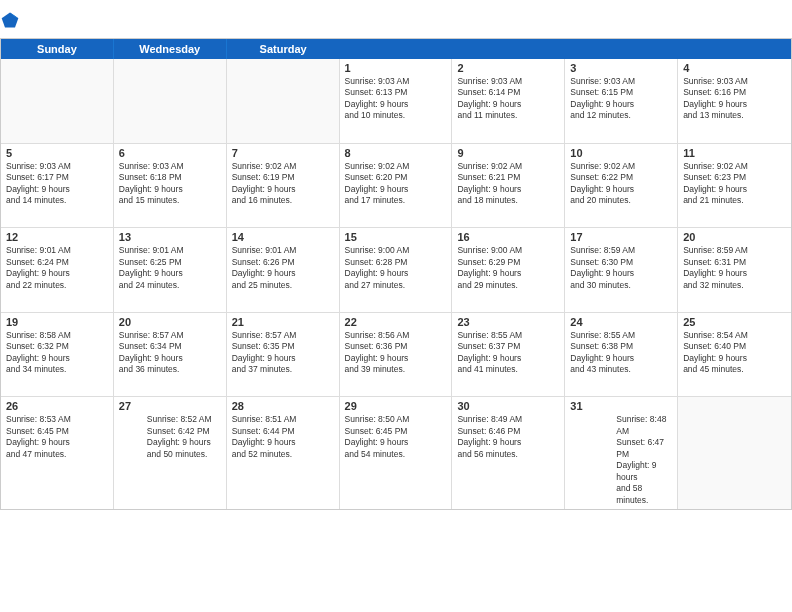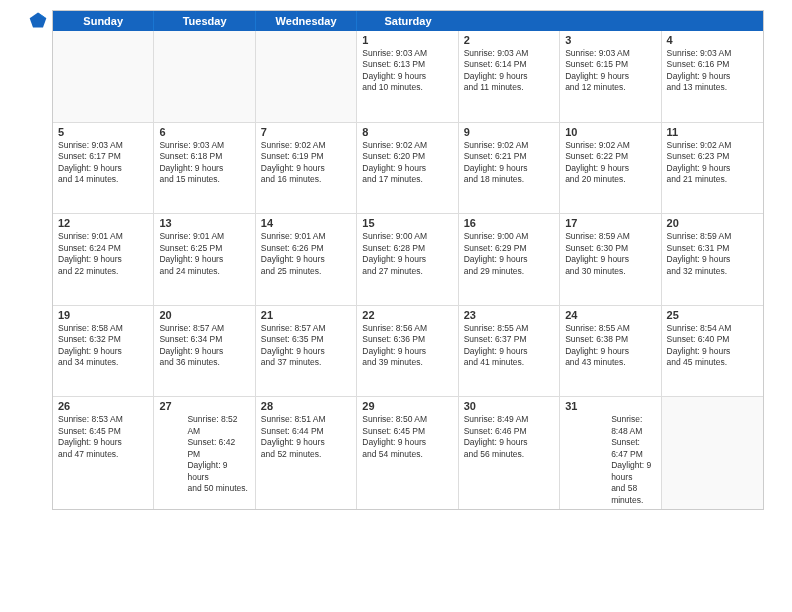--- a/index.html
+++ b/index.html
@@ -6,22 +6,23 @@
     body {
       width: 792px;
       height: 612px;
       font-family: Arial, sans-serif;
       background: #fff;
       overflow: hidden;
     }
     .page {
       width: 792px;
       height: 520px;
-      padding: 10px 28px;
-      display: flex;
+      padding: 10px 0;
+      display: flex;
+      flex-direction: column;
     }
     .header {
       display: flex;
       justify-content: space-between;
       align-items: flex-start;
       margin-bottom: 8px;
     }
     .logo {
       display: flex;
       align-items: center;
@@ -123,21 +124,20 @@
     </div>
     <div class="title-block">
       <div class="month-title"></div>
       <div class="location"></div>
     </div>
   </div>
 
   <div class="calendar">
     <div class="cal-header">
     <div class="cal-header-cell">Sunday</div>
-        <div class="cal-header-cell">Tuesday</div>
         <div class="cal-header-cell">Wednesday</div>
         <div class="cal-header-cell">Saturday</div>
       </div>
     <div class="cal-body">
     <div class="cal-row">
           <div class="cal-cell empty"></div>
           <div class="cal-cell empty"></div>
           <div class="cal-cell empty"></div>
           <div class="cal-cell">
             <div class="day-num">1</div>

